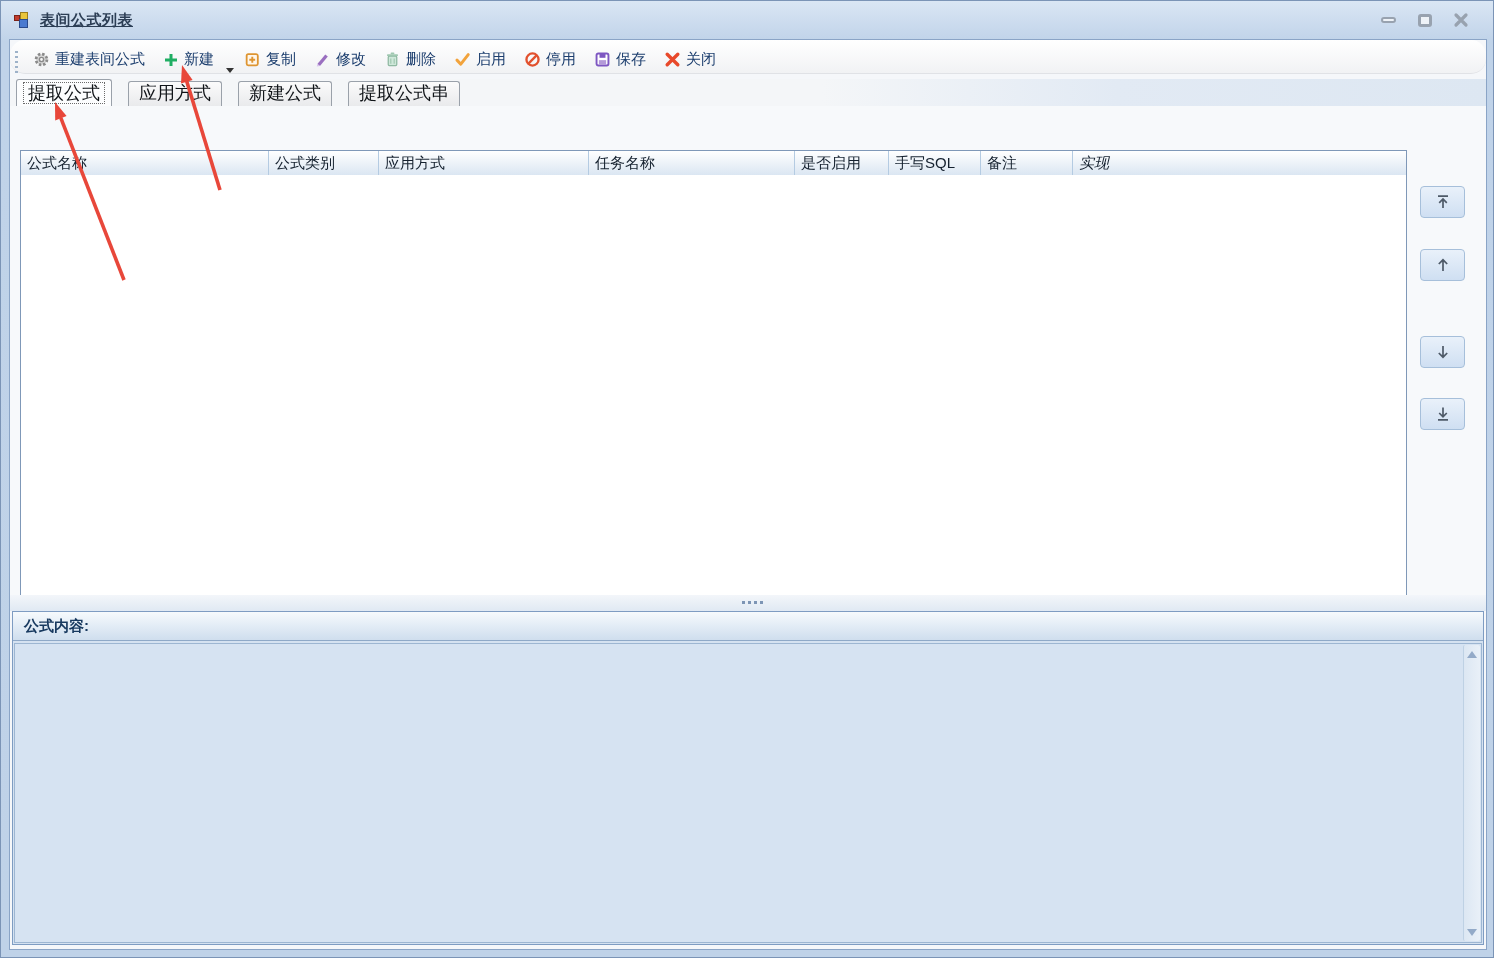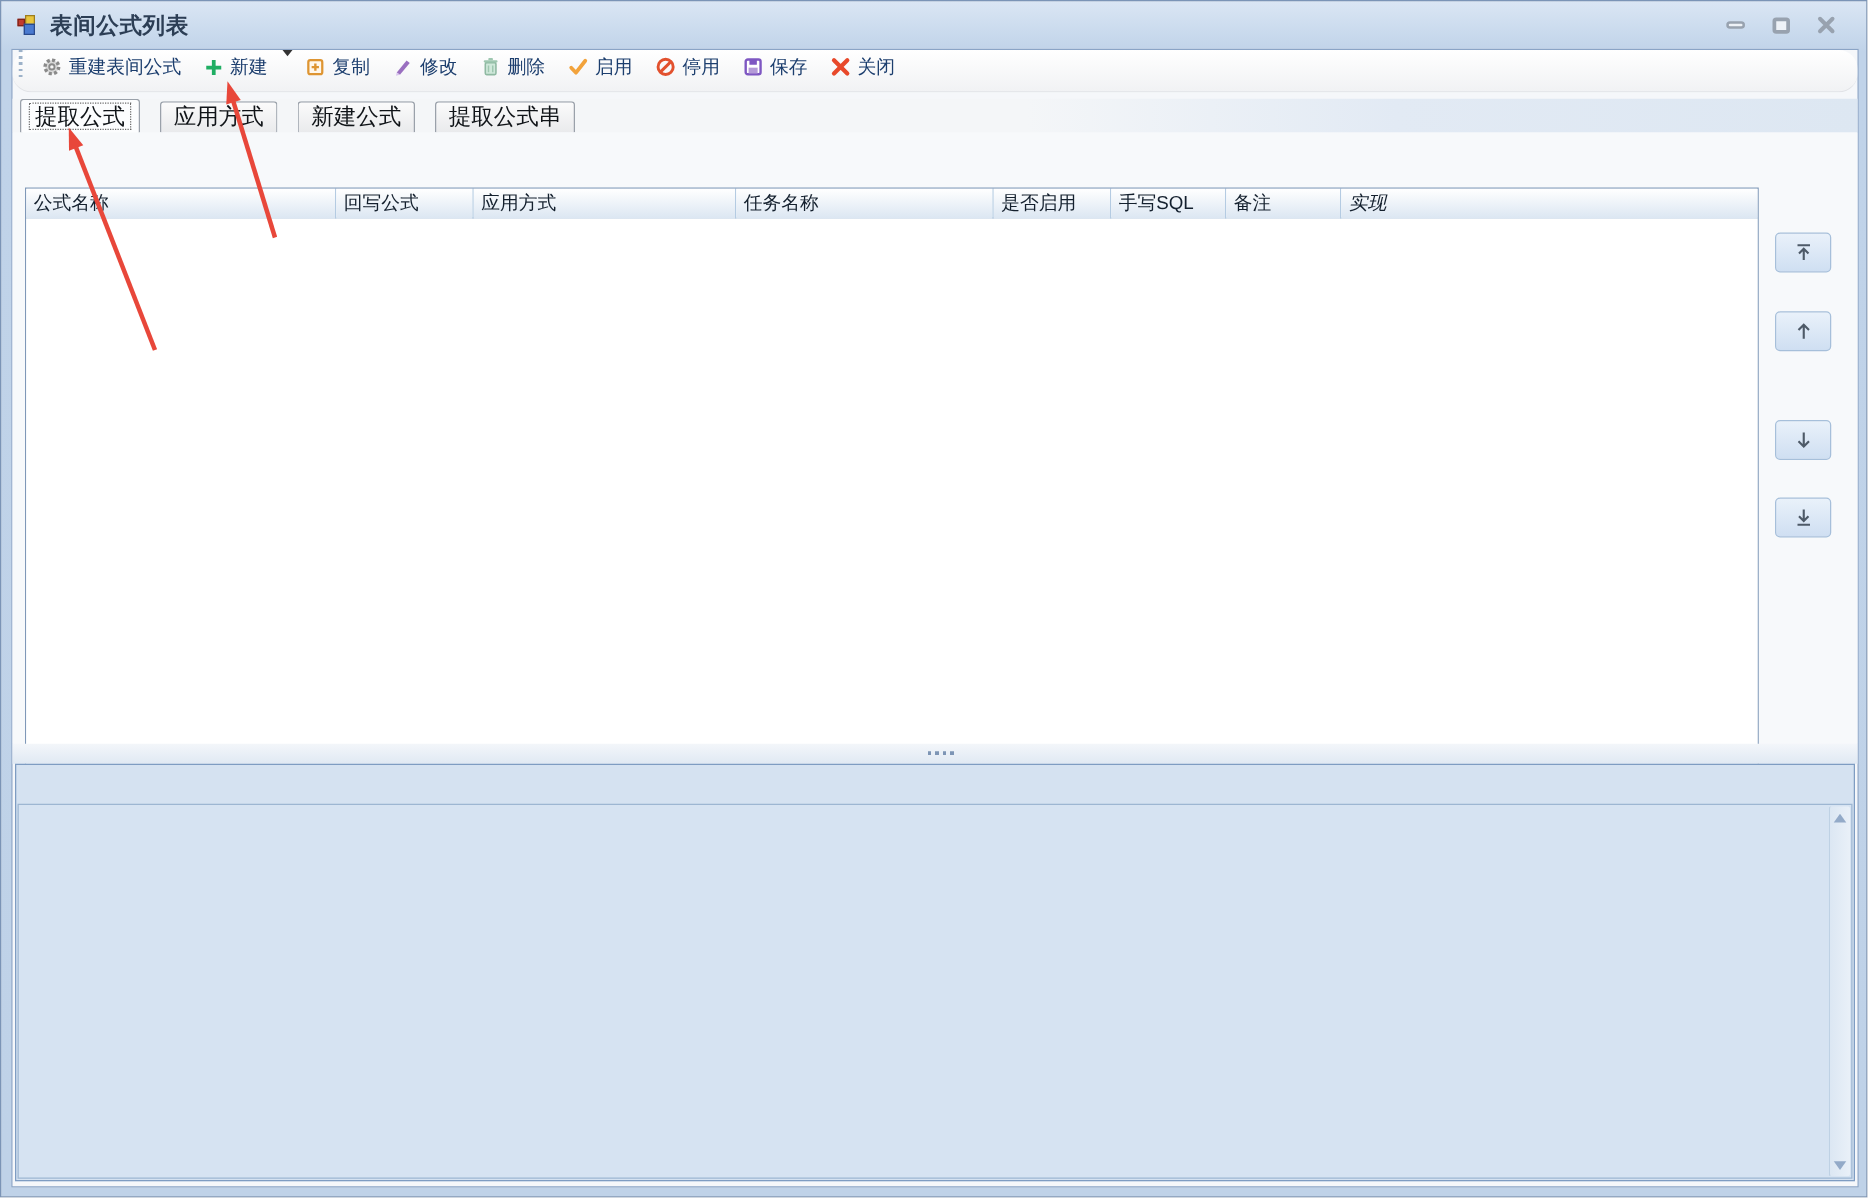--- a/index.html
+++ b/index.html
@@ -16,38 +16,38 @@
   
   .titlebar {
     position:absolute; left:0; top:0; right:0; height:38px;
     display:flex; align-items:center; padding:0 10px 0 13px;
   }
   .app-icon { position:relative; width:17px; height:17px; margin-right:9px; flex:none; }
   .app-icon i { position:absolute; display:block; border:1px solid #7a6a3a; }
   .app-icon .sq-red    { left:0;  top:3px;  width:6px;  height:6px;  background:#c23b2e; border-color:#7c2318; }
   .app-icon .sq-yellow { left:6px; top:0;   width:8px;  height:8px;  background:#e9c53c; border-color:#9c7d1e; }
   .app-icon .sq-blue   { left:5px; top:7px; width:9px;  height:9px;  background:#4a7ad0; border-color:#2a4a8c; }
-  .title-text { font-size:18px; font-weight:600; color:#2c3e55; letter-spacing:0.5px; }
+  .title-text { font-size:15px; font-weight:600; color:#2c3e55; letter-spacing:0.5px;text-decoration:underline; }
   .win-controls { margin-left:auto; display:flex; align-items:center; gap:15px; padding-right:12px; }
   .wc { width:21px; height:21px; display:flex; align-items:center; justify-content:center; cursor:default; }
   .glyph-min { width:15px; height:6px; border:2px solid #98a2af; border-radius:3px; background:#eef2f7; }
   .glyph-max { width:14px; height:13px; border:3px solid #98a2af; border-radius:3px; background:#eef2f7; }
 
   
   .client {
     position:absolute; left:8px; top:38px; width:1478px; height:911px;
     background:#f5f7fa; border:1px solid #8aa4c6;
   }
 
   
   .toolbar {
     position:absolute; left:0; top:0; right:0; height:34px;
     background:linear-gradient(#ffffff,#f1f2f4);
     border-bottom:1px solid #e0e2e6;
-    display:flex; align-items:flex-start; gap:2px; padding-left:4px;border-radius:15px;
+    display:flex; align-items:flex-end; gap:2px; padding-left:4px;border-radius:15px;
   }
   .toolbar-grip {
     width:3px; height:22px; margin:0 5px 0 1px;
     background:repeating-linear-gradient(to bottom,#9db2c9 0 2px,transparent 2px 5px);
   }
   .tbtn {
     display:flex; align-items:center; gap:5px;
     border:none; background:transparent; padding:4px 8px;
     font-family:inherit; font-size:15px; color:#1c3e6e; cursor:pointer; border-radius:3px;
   }
@@ -279,21 +279,21 @@
       <div class="tab">
         <span>提取公式串</span>
       </div>
     </div>
 
     <div class="tabpage">
 
       <div class="grid">
         <div class="grid-header">
           <div class="ghc" style="width:248px">公式名称</div>
-          <div class="ghc" style="width:110px">回写公式</div>
+          <div class="ghc" style="width:110px">公式类别</div>
           <div class="ghc" style="width:210px">应用方式</div>
           <div class="ghc" style="width:206px">任务名称</div>
           <div class="ghc" style="width:94px">是否启用</div>
           <div class="ghc" style="width:92px">手写SQL</div>
           <div class="ghc" style="width:92px">备注</div>
           <div class="ghc">实现</div>
         </div>
         <div class="grid-body"></div>
 
         <div class="hscroll">
@@ -332,20 +332,21 @@
           <path d="M10 3.5 V12.5 M6.2 9 L10 12.8 L13.8 9 M5 15.8 H15" stroke="#4e5a68" stroke-width="1.7" fill="none"></path>
         </svg>
       </div>
     </div>
 
     <div class="splitter">
       <span class="split-dots"></span>
     </div>
 
     <div class="bottom-panel">
+      <div class="bp-header">公式内容:</div>
       <div class="bp-content">
         <div class="vscroll">
           <div class="vs-up">
               <span class="tri-up"></span>
             </div>
           <div class="vs-down">
               <span class="tri-down"></span>
             </div>
         </div>
       </div>

